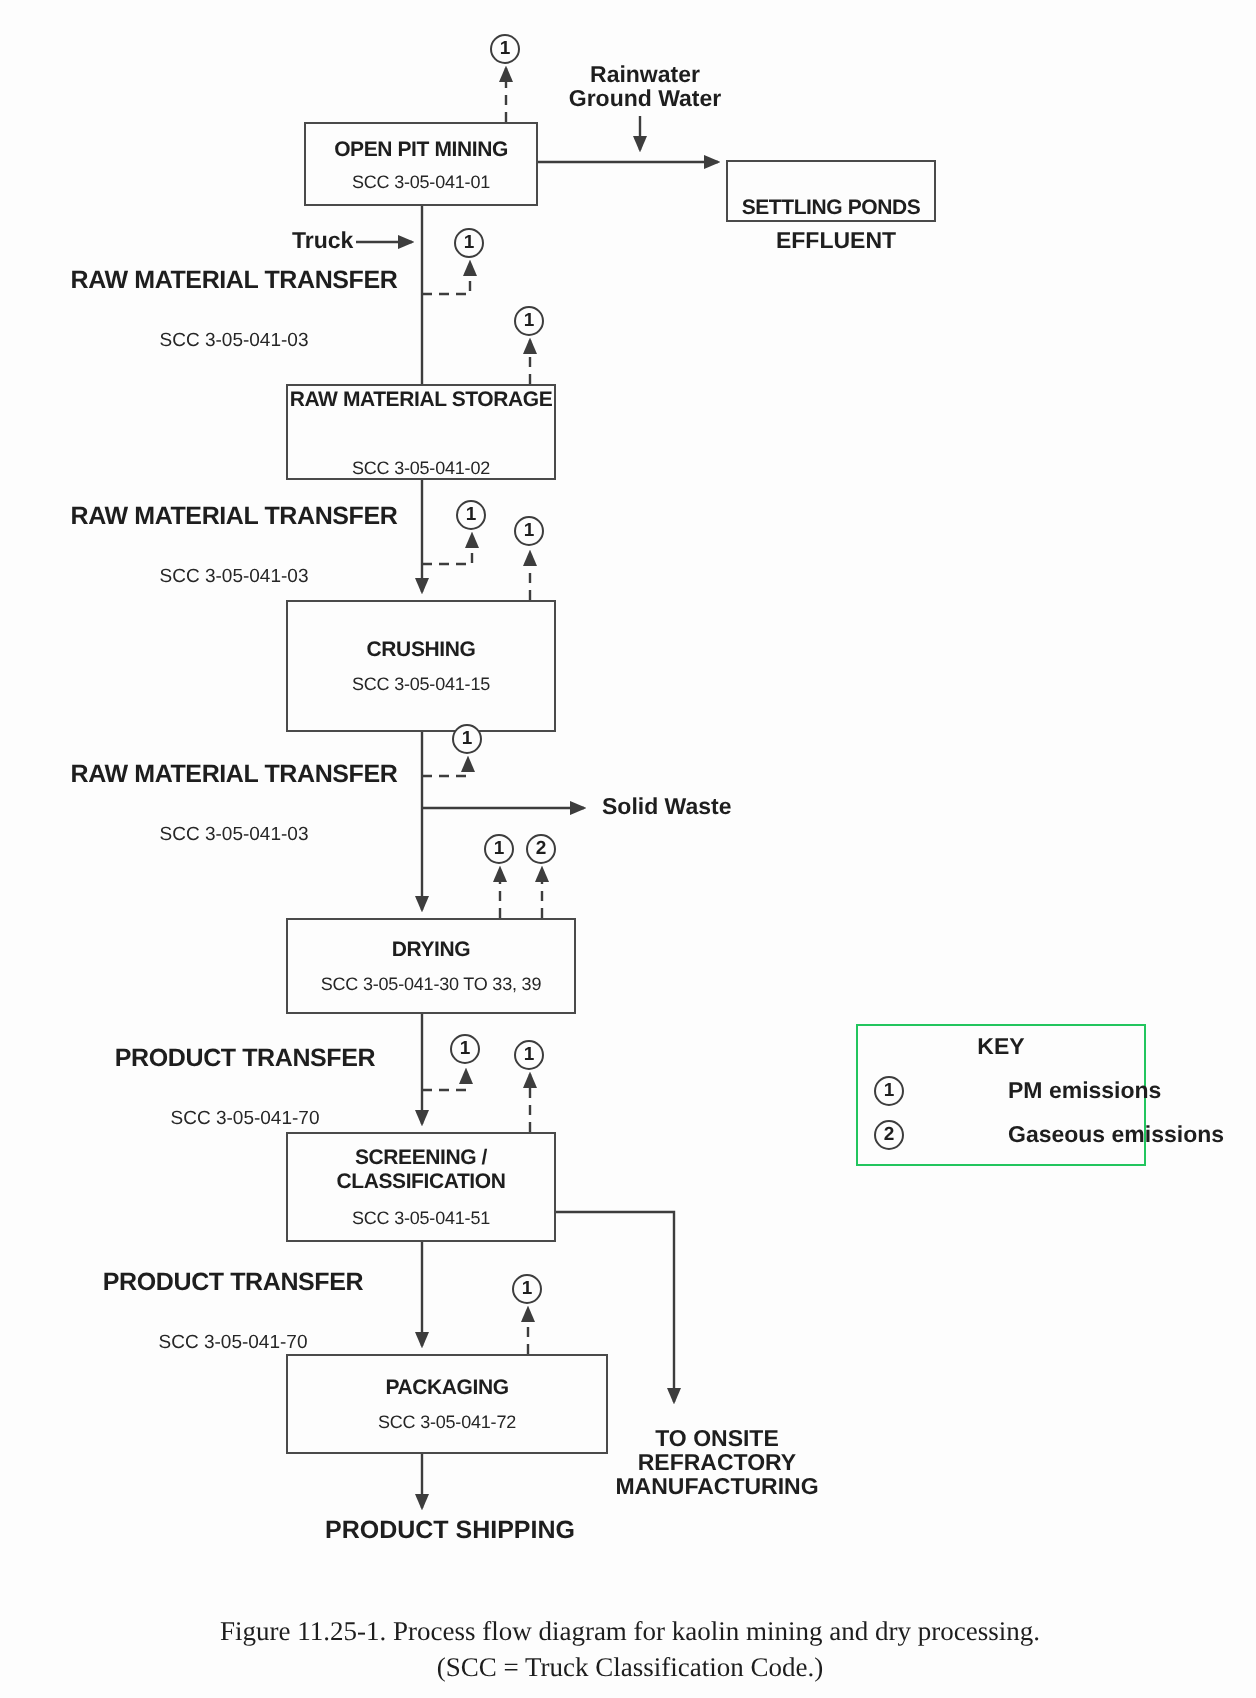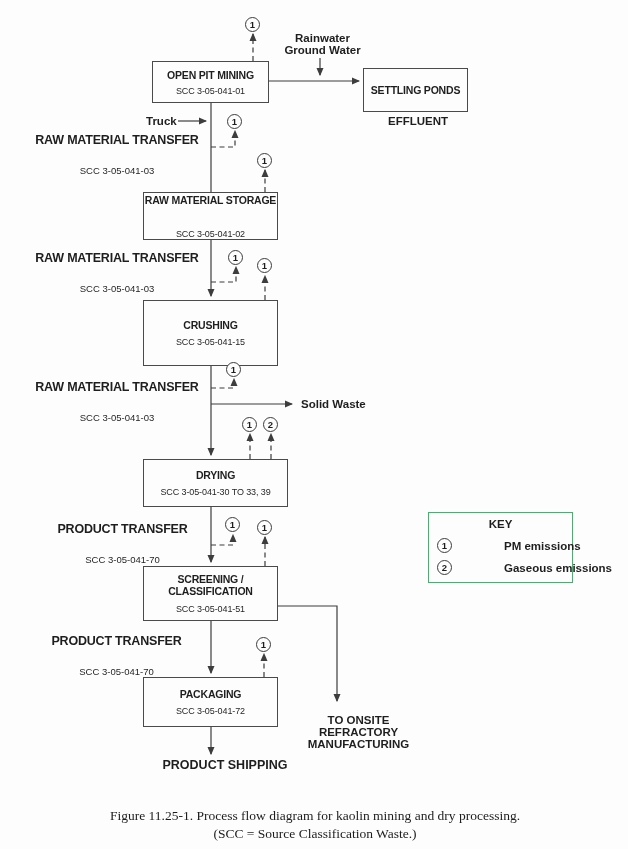--- a/index.html
+++ b/index.html
@@ -84,21 +84,21 @@
     <path class="dash" d="M211,545 L233,545 L233,535" marker-end="url(#arrow)"></path>
     <path class="dash" d="M265,566 L265,537" marker-end="url(#arrow)"></path>
     <path class="dash" d="M264,677 L264,654" marker-end="url(#arrow)"></path>
   </svg>
 
   <div class="pbox" style="left:152px;top:61px;width:117px;height:42px;gap:5px;">
     <div class="box-title">OPEN PIT MINING</div>
     <div class="box-scc">SCC 3-05-041-01</div>
   </div>
 
-  <div class="pbox" style="left:363px;top:68px;width:105px;height:44px;">
+  <div class="pbox" style="left:363px;top:80px;width:105px;height:31px;justify-content:flex-end;">
     <div class="box-title">SETTLING PONDS</div>
   </div>
 
   <div class="pbox" style="left:143px;top:192px;width:135px;height:48px;gap:23px;">
     <div class="box-title">RAW MATERIAL STORAGE</div>
     <div class="box-scc">SCC 3-05-041-02</div>
   </div>
 
   <div class="pbox" style="left:143px;top:300px;width:135px;height:66px;gap:6px;justify-content:center;">
     <div class="box-title">CRUSHING</div>
@@ -111,21 +111,21 @@
   </div>
 
   <div class="pbox" style="left:143px;top:566px;width:135px;height:55px;gap:7px;">
     <div>
       <div class="box-title">SCREENING /</div>
       <div class="box-title">CLASSIFICATION</div>
     </div>
     <div class="box-scc">SCC 3-05-041-51</div>
   </div>
 
-  <div class="pbox" style="left:143px;top:677px;width:135px;height:50px;gap:6px;">
+  <div class="pbox" style="left:143px;top:677px;width:161px;height:50px;gap:6px;">
     <div class="box-title">PACKAGING</div>
     <div class="box-scc">SCC 3-05-041-72</div>
   </div>
 
   <div class="marker" style="left:245px;top:17px;">1</div>
   <div class="marker" style="left:227px;top:114px;">1</div>
   <div class="marker" style="left:257px;top:153px;">1</div>
   <div class="marker" style="left:228px;top:250px;">1</div>
   <div class="marker" style="left:257px;top:258px;">1</div>
   <div class="marker" style="left:226px;top:362px;">1</div>
@@ -177,16 +177,16 @@
       <div class="klabel">PM emissions</div>
     </div>
     <div class="keyrow">
       <div class="marker">2</div>
       <div class="klabel">Gaseous emissions</div>
     </div>
   </div>
 
   <div class="caption">
     <div>Figure 11.25-1.  Process flow diagram for kaolin mining and dry processing.</div>
-    <div>(SCC = Source Classification Waste.)</div>
+    <div>(SCC = Truck Classification Code.)</div>
   </div>
 
 </div>
 
 </body></html>

